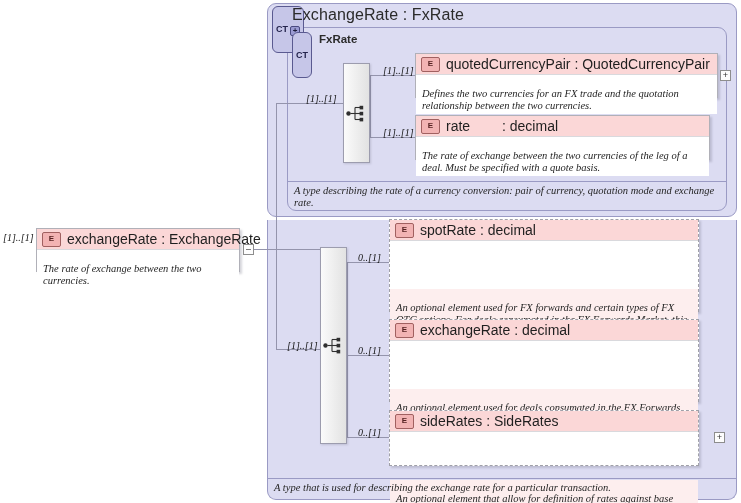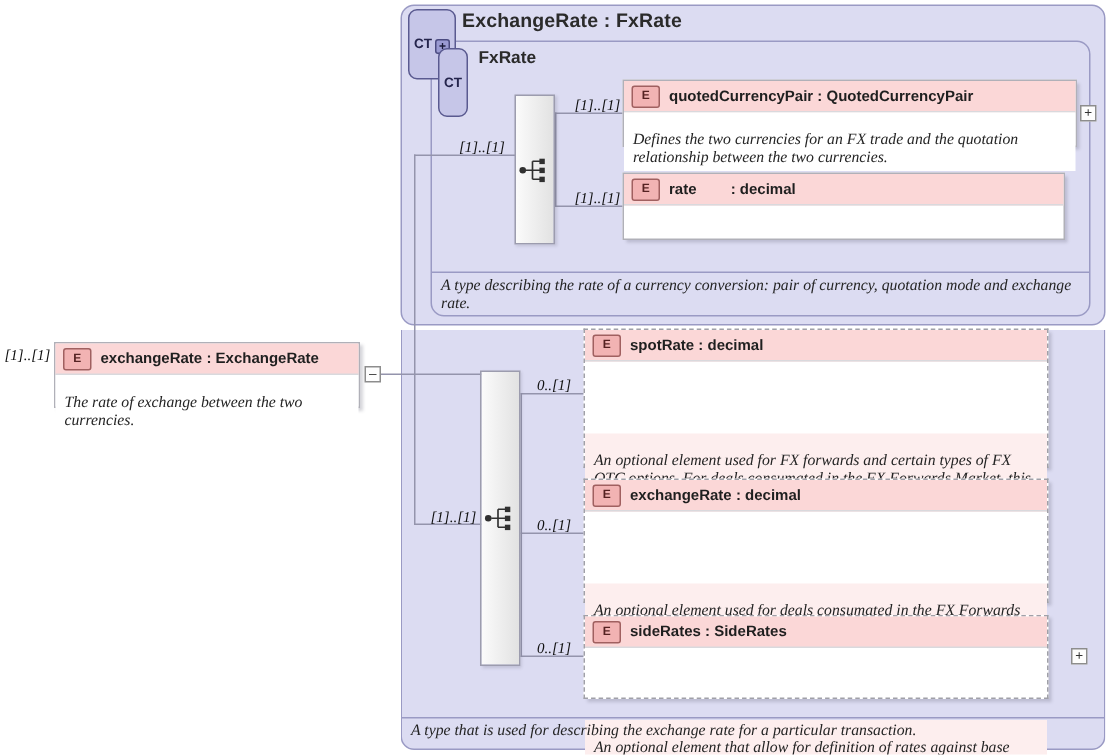--- a/index.html
+++ b/index.html
@@ -15,22 +15,22 @@
   .abs{position:absolute;box-sizing:border-box;}
 
   
   .ct-outer{
     left:267px;top:3px;width:470px;height:214px;
     background:#dcdcf2;
     border:1px solid #9a9ac4;
     border-radius:9px;
   }
   .ct-outer-title{
-    left:308px;top:6px;
-    font-size:13px;font-weight:bold;color:#2b2b2b;
+    left:292px;top:6px;
+    font-size:16px;font-weight:normal;color:#2b2b2b;
     letter-spacing:.1px;white-space:nowrap;
   }
   .ct-inner{
     left:287px;top:27px;width:440px;height:184px;
     background:#dcdcf2;
     border:1px solid #9a9ac4;
     border-radius:9px;
   }
   .ct-inner-title{
     left:319px;top:33px;
@@ -94,21 +94,21 @@
     background:#f2b3b3;
     border:1px solid #a06060;
     border-radius:2px;
     color:#552222;
     font-size:8px;font-weight:bold;
     line-height:12px;text-align:center;
     flex:0 0 auto;
     margin-right:6px;
   }
   .ename{
-    font-size:10px;font-weight:bold;color:#1f1f1f;
+    font-size:14px;font-weight:normal;color:#1f1f1f;
     white-space:pre;
   }
   .edesc{
     font-family:"Liberation Serif", serif;
     font-style:italic;
     font-size:10.5px;
     color:#242424;
     line-height:11.6px;
     padding:13px 6px 3px 6px;
     background:#fff;
@@ -245,20 +245,21 @@
     <div class="edesc">Defines the two currencies for an FX trade and the quotation relationship between the two currencies.</div>
   </div>
   <div class="abs toggle" style="left:720px;top:70px;">+</div>
 
   <div class="abs card" style="left:383px;top:127px;">[1]..[1]</div>
   <div class="abs ebox solid box-rate">
     <div class="ebox-head">
       <span class="ebadge">E</span>
       <span class="ename">rate   : decimal</span>
     </div>
+    <div class="edesc">The rate of exchange between the two currencies of the leg of a deal. Must be specified with a quote basis.</div>
   </div>
 
   <div class="abs typedesc typedesc-inner">A type describing the rate of a currency conversion: pair of currency, quotation mode and exchange rate.</div>
 
   <div class="abs seqbox seq-bottom">
     <svg class="seqicon" viewBox="0 0 22 17">
       <circle cx="2.5" cy="8.5" r="2.2" fill="#303030"></circle>
       <line x1="4.5" y1="8.5" x2="9" y2="8.5" stroke="#303030" stroke-width="1.1"></line>
       <line x1="9" y1="2.5" x2="9" y2="14.5" stroke="#303030" stroke-width="1.1"></line>
       <line x1="9" y1="2.5" x2="14" y2="2.5" stroke="#303030" stroke-width="1.1"></line>

